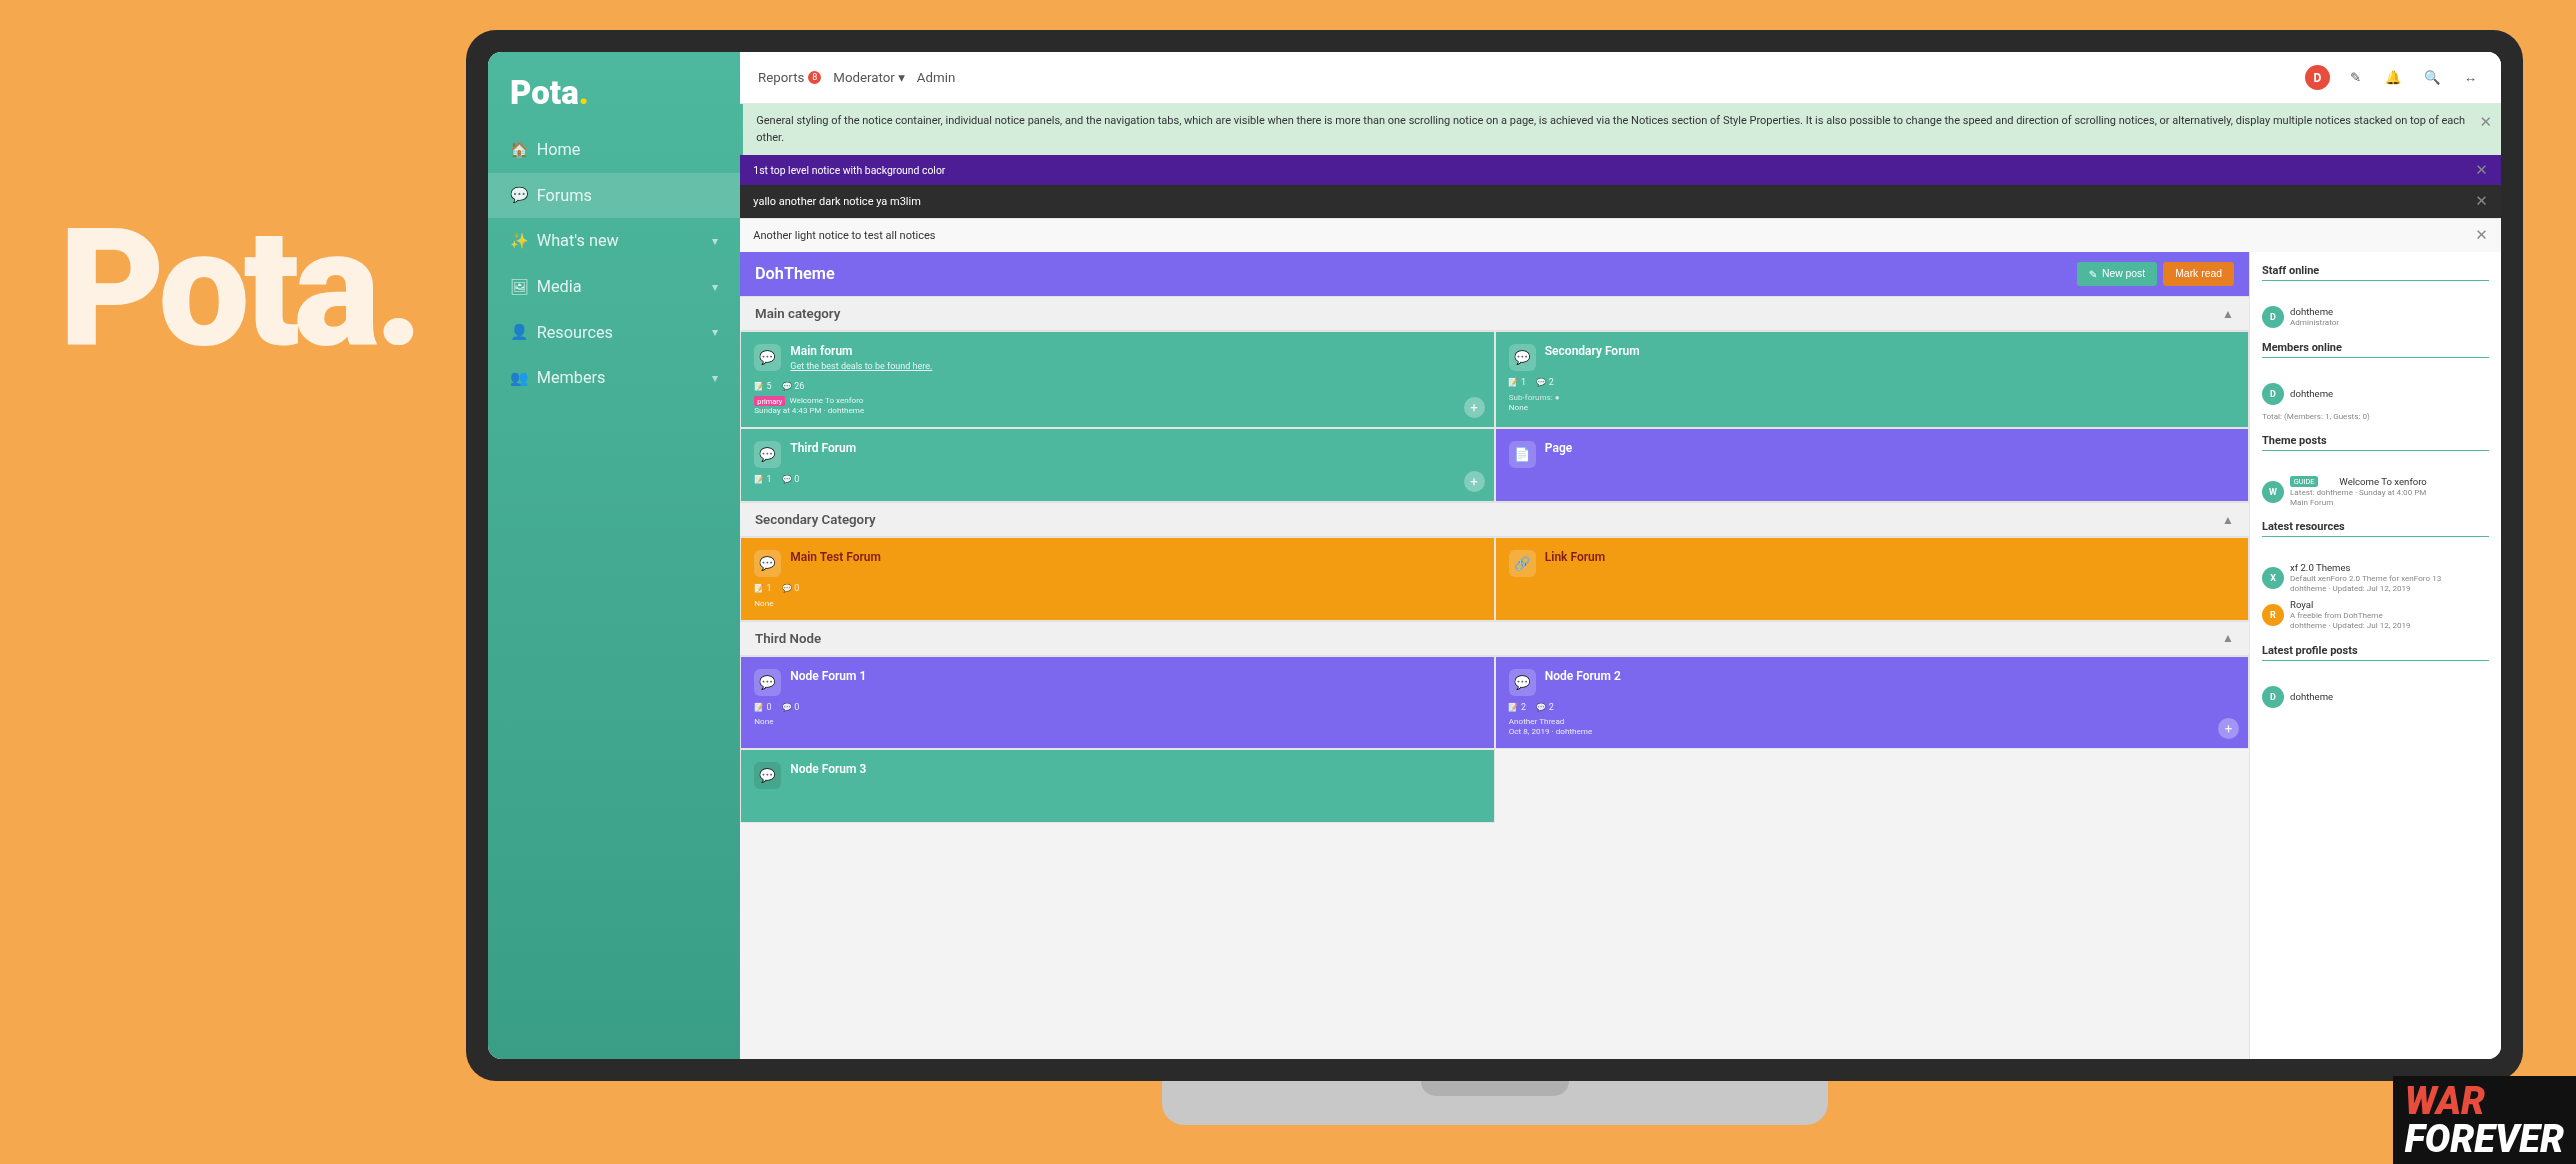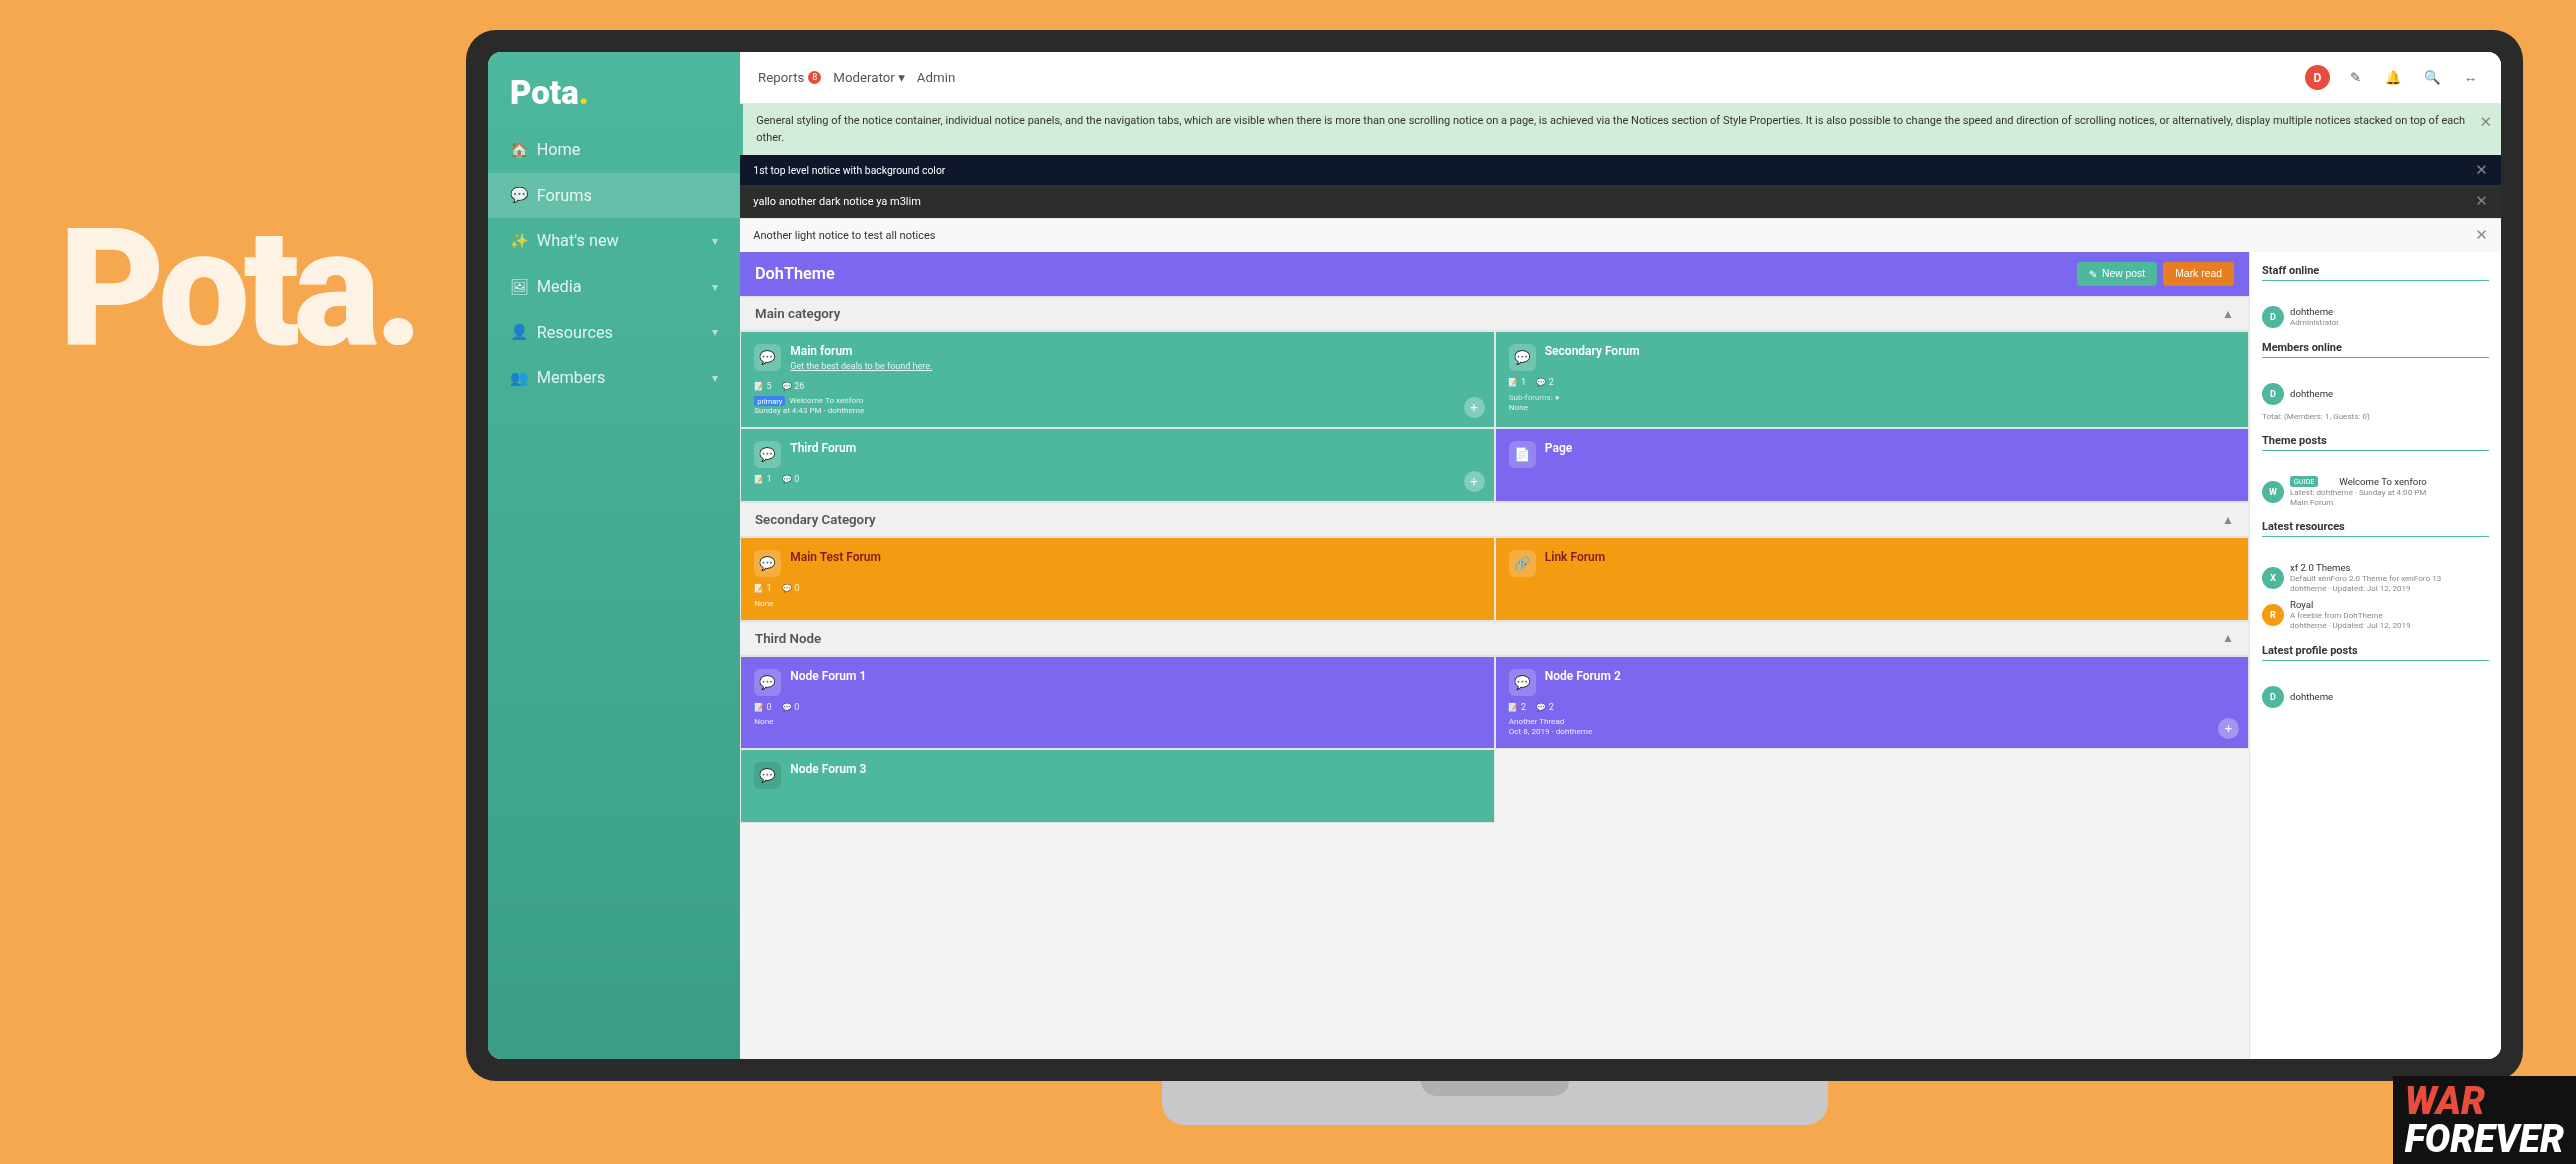--- a/index.html
+++ b/index.html
@@ -550,21 +550,21 @@
             <div class="nav-icon-btn">🔍</div>
             <div class="nav-icon-btn">↔</div>
           </div>
         </div>
 
         <div class="notices-area">
           <div class="notice-green">
             <span>General styling of the notice container, individual notice panels, and the navigation tabs, which are visible when there is more than one scrolling notice on a page, is achieved via the Notices section of Style Properties. It is also possible to change the speed and direction of scrolling notices, or alternatively, display multiple notices stacked on top of each other.</span>
             <span class="notice-close" style="position:absolute;right:9px;top:7.4px;">✕</span>
           </div>
-          <div style="background:#0f172a;padding:6px 13.3px;font-size:10.4px;color:#fff;display:flex;justify-content:space-between;align-items:center;text-align:center;">
+          <div style="background:#4c1d95;padding:6px 13.3px;font-size:10.4px;color:#fff;display:flex;justify-content:space-between;align-items:center;text-align:center;">
             <span>1st top level notice with background color</span>
             <span class="notice-close">✕</span>
           </div>
           <div class="notice-dark">
             <span>yallo another dark notice ya m3lim</span>
             <span class="notice-close">✕</span>
           </div>
           <div class="notice-light">
             <span>Another light notice to test all notices</span>
             <span class="notice-close">✕</span>
@@ -605,21 +605,21 @@
                     <span class="forum-stat">
                       <span class="forum-stat-icon">📝</span>
                       <span>5</span>
                     </span>
                     <span class="forum-stat">
                       <span class="forum-stat-icon">💬</span>
                       <span>26</span>
                     </span>
                   </div>
                   <div class="forum-latest">
-                    <span style="background:#3b82f6;color:#fff;padding:0.7px 3px;border-radius:1.5px;font-size:7.4px;margin-right:2.2px;margin-top:48px;">primary</span>
+                    <span style="background:#ec4899;color:#fff;padding:0.7px 3px;border-radius:1.5px;font-size:7.4px;margin-right:2.2px;margin-top:48px;">primary</span>
                     <span>Welcome To xenforo</span>
                     <br><span>Sunday at 4:43 PM</span> · <span>dohtheme</span>
                   </div>
                   <div class="forum-card-add">+</div>
                 </div>
 
                 <div class="forum-card teal">
                   <div class="forum-card-header">
                     <div class="forum-card-icon">💬</div>
                     <div>

